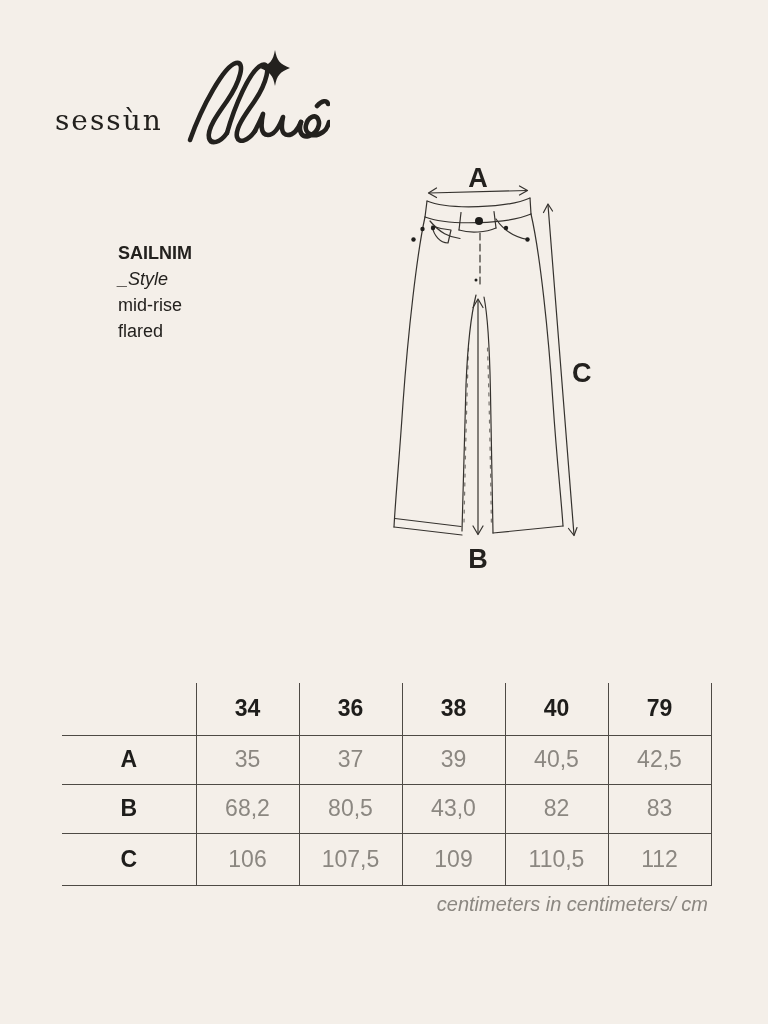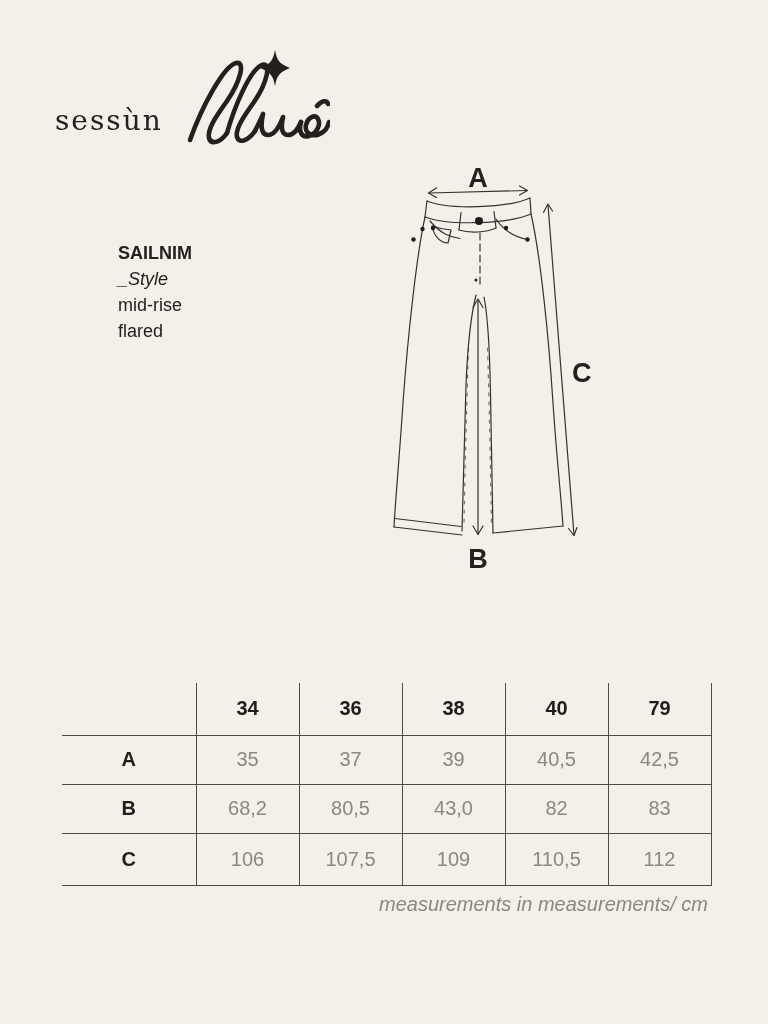--- a/index.html
+++ b/index.html
@@ -21,21 +21,21 @@
   .product .style { font-style:italic; }
   
   .jeans { position:absolute; left:370px; top:153px; }
   .jeans text { font-family:"Liberation Sans",sans-serif; font-size:27px; font-weight:bold; fill:var(--ink,#23211e); }
   
   #size-table {
     position:absolute; left:62px; top:683px;
     border-collapse:collapse; table-layout:fixed;
   }
   #size-table th, #size-table td {
-    text-align:center; vertical-align:middle; padding:0; font-size:20px;
+    text-align:center; vertical-align:middle; padding:0; font-size:23px;
   }
   #size-table thead tr { height:52px; }
   #size-table tbody tr { height:49px; }
   #size-table tbody tr:last-child { height:52px; }
   #size-table tr > * { border-bottom:1px solid var(--line,#4e4a45); }
   #size-table tr > *:not(:first-child) { border-left:1px solid var(--line,#4e4a45); }
   #size-table tr > *:last-child { border-right:1px solid var(--line,#4e4a45); }
   #size-table th { font-weight:bold; color:#1e1d1b; }
   #size-table td { color:var(--muted,#8b8781); font-weight:400; }
   
@@ -173,15 +173,15 @@
           <th>C</th>
           <td>106</td>
           <td>107,5</td>
           <td>109</td>
           <td>110,5</td>
           <td>112</td>
         </tr>
       </tbody>
   </table>
 
-  <div class="footer-note">measurements in measurements/ cm</div>
+  <div class="footer-note">centimeters in centimeters/ cm</div>
 
 </div>
 
 </body></html>

